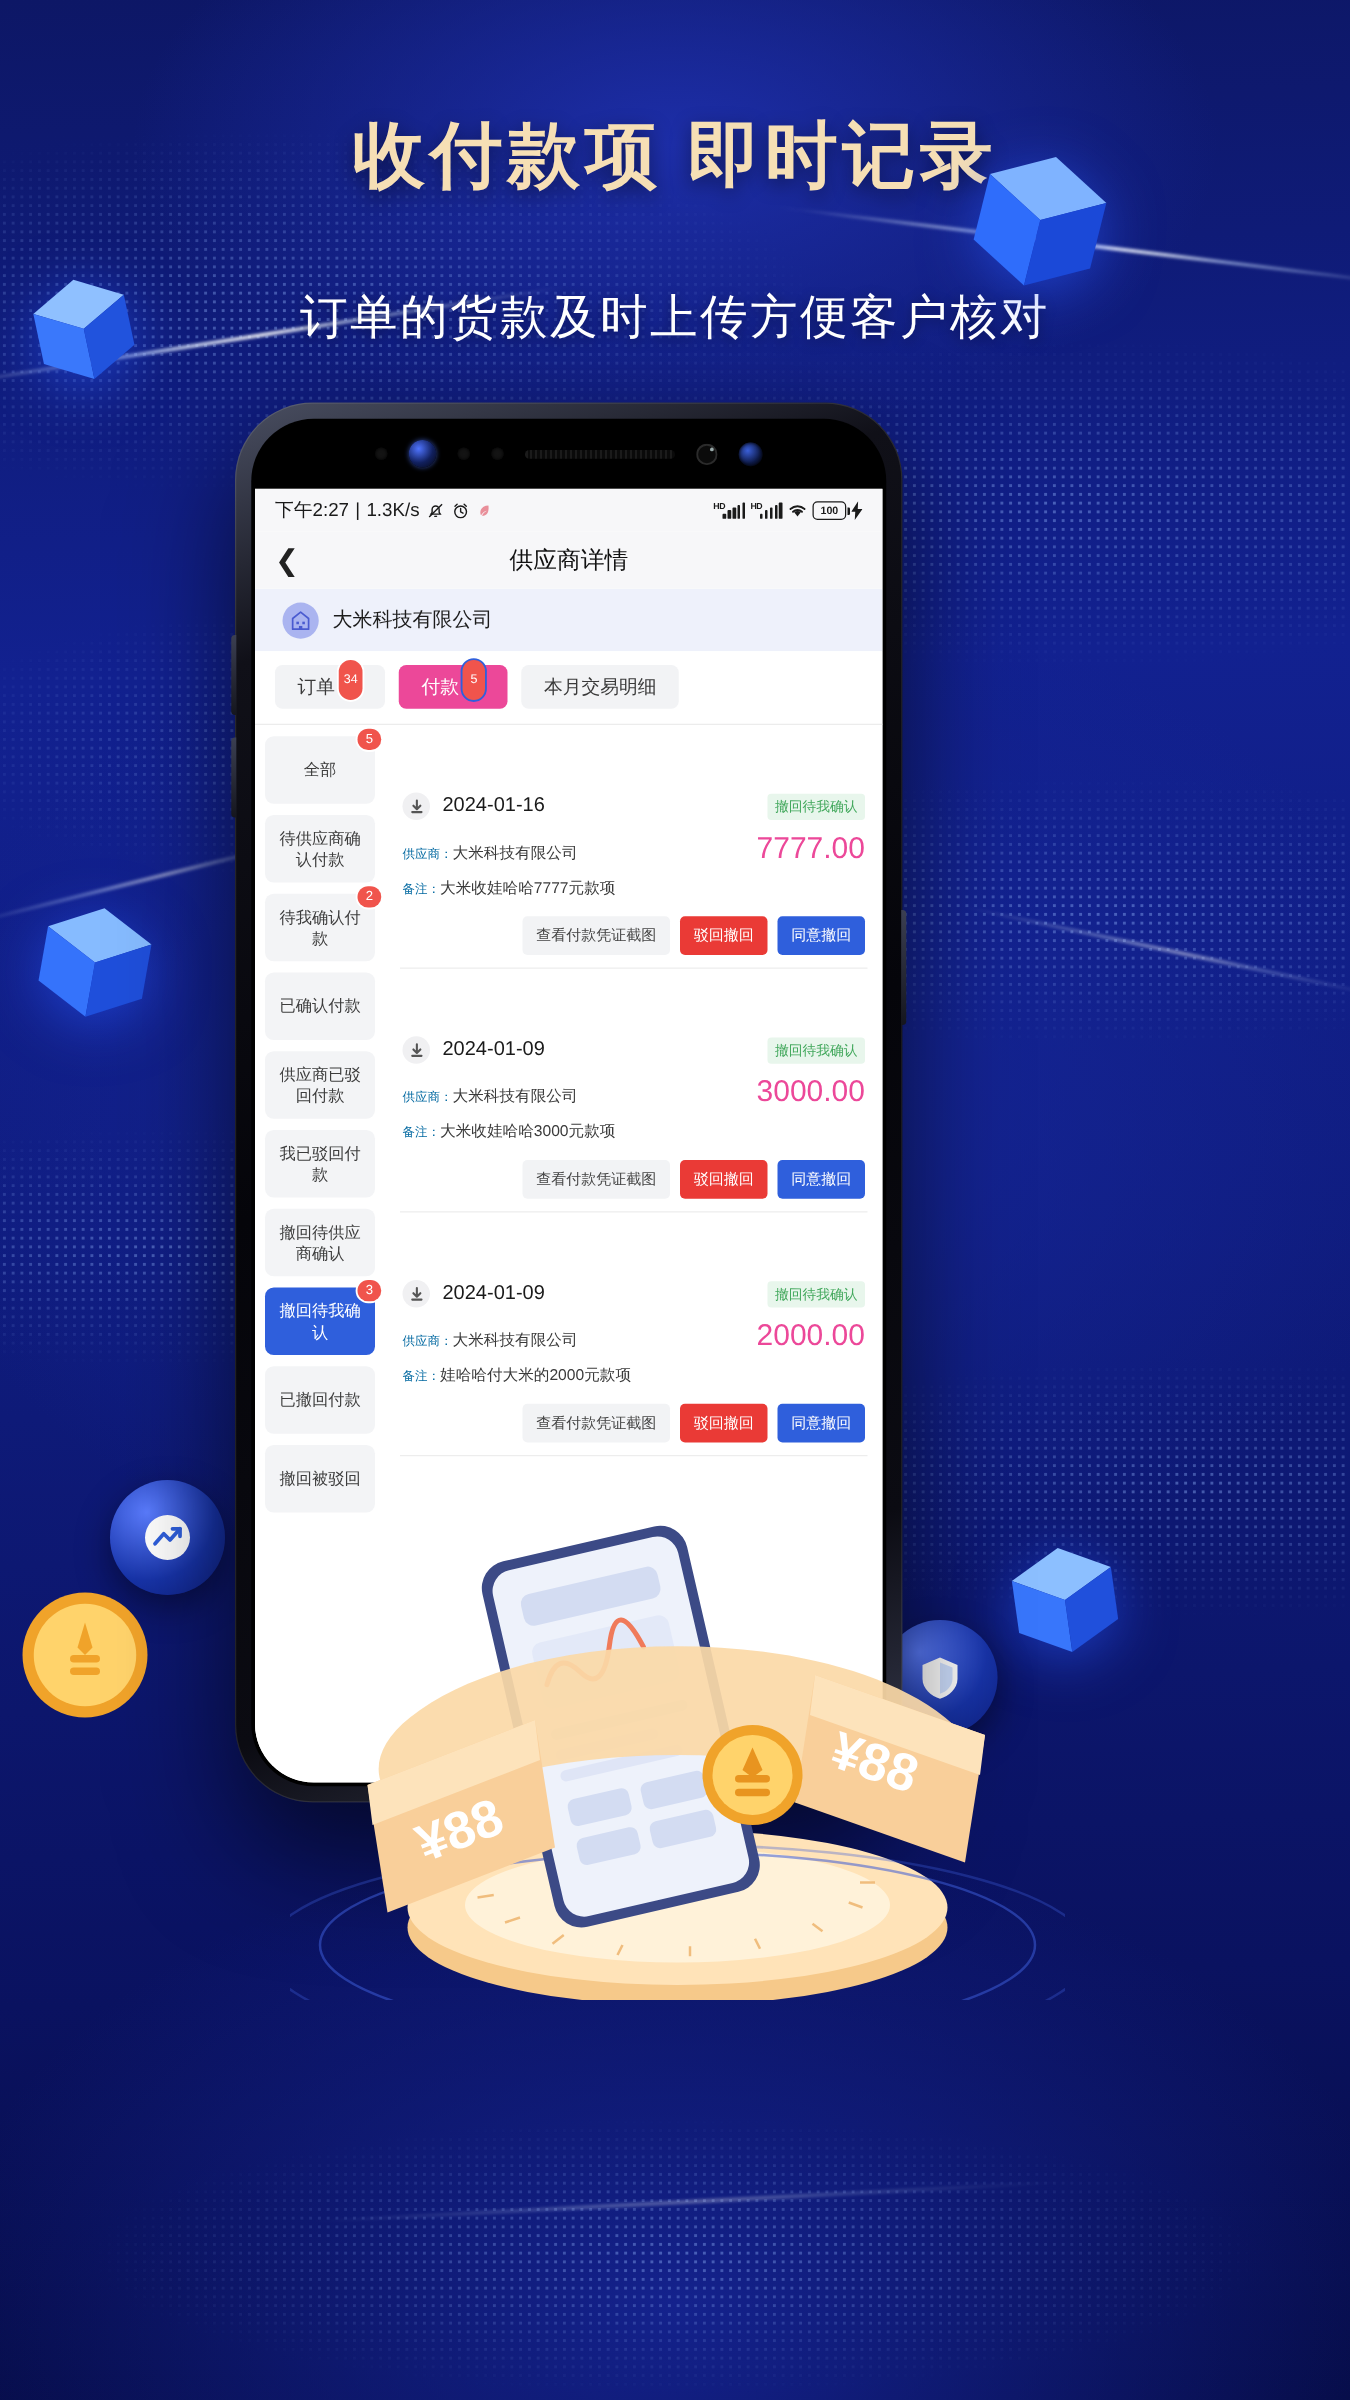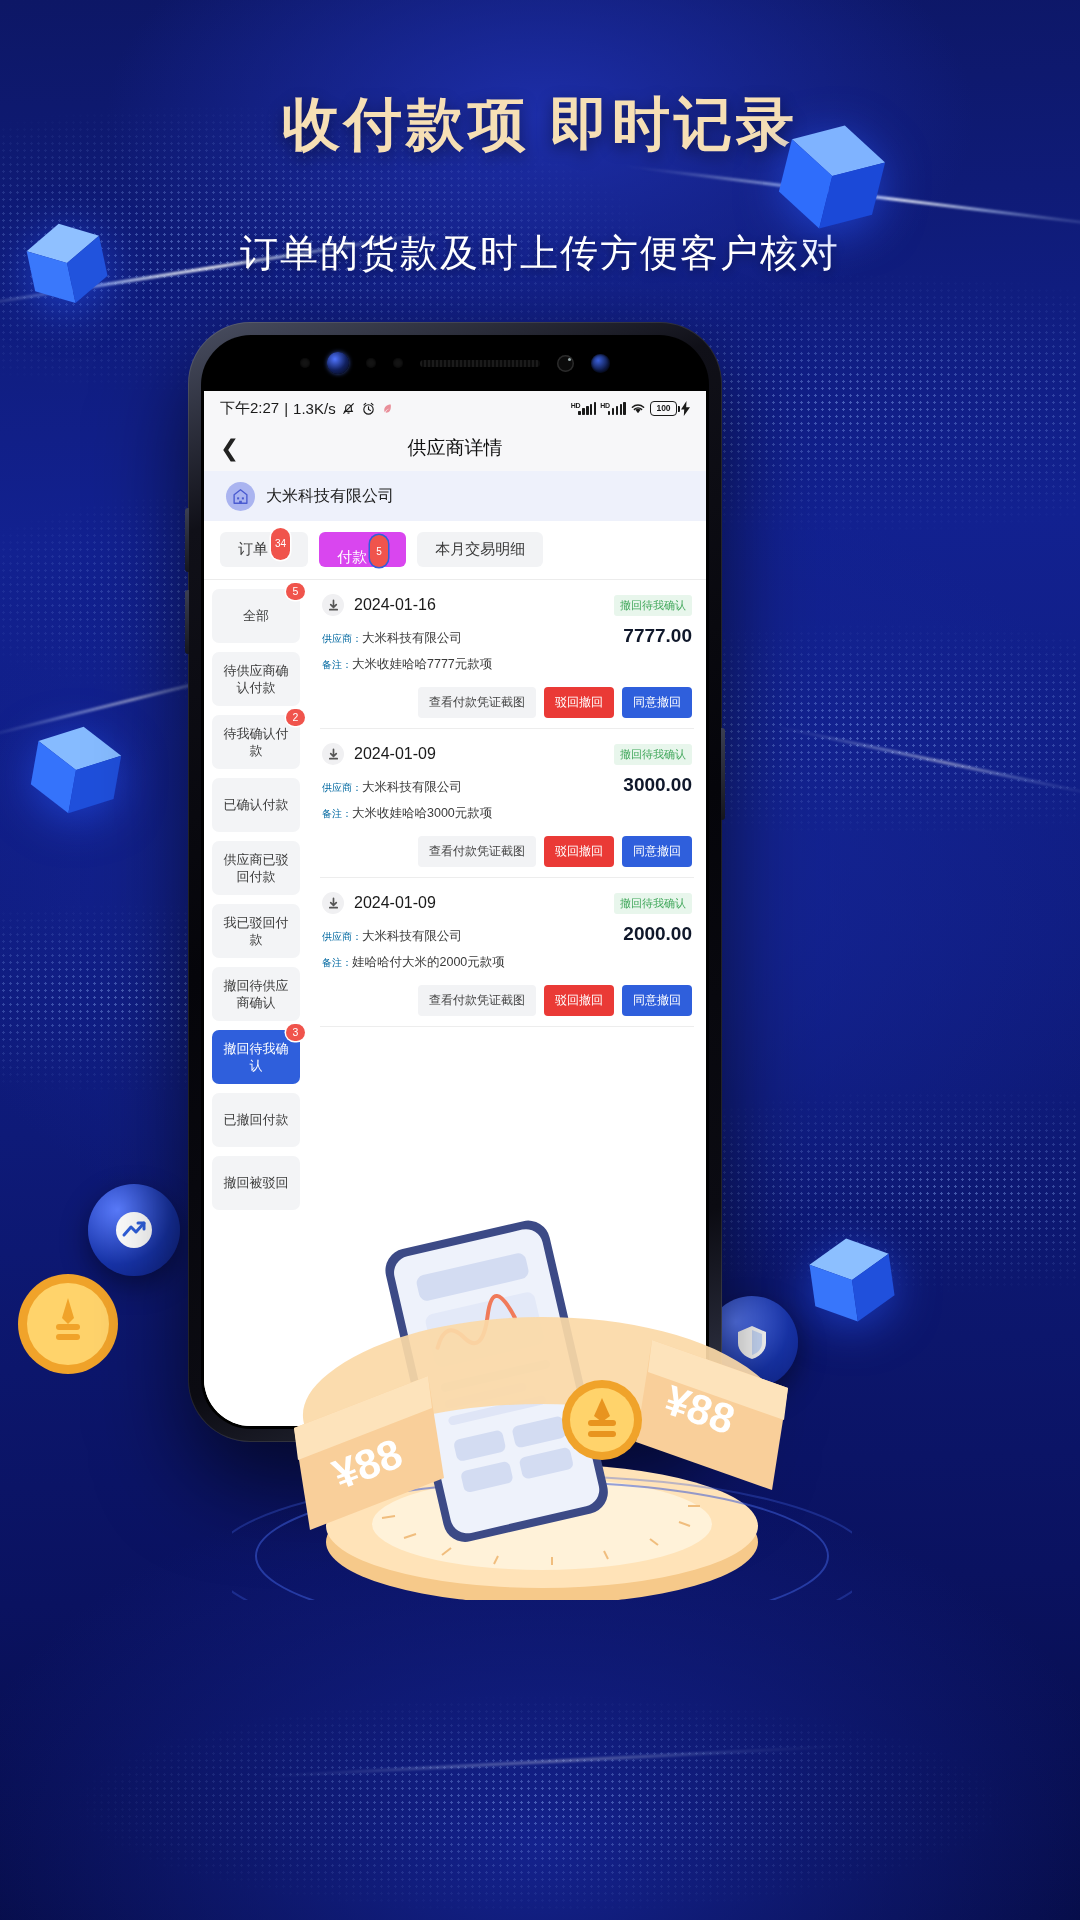--- a/index.html
+++ b/index.html
@@ -185,21 +185,21 @@
   #tabs {
     display: flex; gap: 11px; padding: 11px 16px 12px 16px;
     background: #fff; border-bottom: 1px solid #ececec;
   }
   .tab {
     height: 35px; border-radius: 6px; background: #f2f3f5;
     display: flex; align-items: center; justify-content: center;
     font-size: 15px; color: #3a3a3a; position: relative;
     padding: 0 18px; white-space: nowrap;
   }
-  .tab.active { background: #d946ef; color: #fff; align-items: flex-end; }
+  .tab.active { background: #ec4899; color: #fff; }
   .tab-badge {
     background: #f0544c; color: #fff; border-radius: 10px;
     font-size: 10px; min-width: 18px; height: 32px; padding: 0 4px;
     display: flex; align-items: center; justify-content: center;
     margin-left: 3px; margin-top: -12px;
     box-shadow: 0 0 0 1.5px #fff;
   }
   .tab.active .tab-badge { box-shadow: 0 0 0 1.5px #2f5fdc; }
 
   
@@ -223,35 +223,35 @@
     position: absolute; top: -6px; right: -5px;
     background: #f0544c; color: #fff; border-radius: 10px;
     min-width: 19px; height: 17px; padding: 0 4px;
     font-size: 10.5px; display: flex; align-items: center; justify-content: center;
     box-shadow: 0 0 0 1.5px #fff;
   }
 
   
   #paylist { flex: 1; background: #fff; padding: 0 12px; overflow: hidden; }
   .pay-card { padding: 14px 2px 10px 2px; border-bottom: 1px solid #ededed; }
-  .pc-top { display: flex; align-items: center; gap: 10px; }
+  .pc-top { display: flex; align-items: center; gap: 10px; margin-top: 40px; }
   .pc-icon {
     width: 22px; height: 22px; border-radius: 50%; background: #f0f0f2;
     display: flex; align-items: center; justify-content: center; flex: none;
   }
   .pc-date { font-size: 16px; color: #1a1a1a; font-weight: 500; }
   .pc-status {
     margin-left: auto; background: #e8f6ec; color: #42a85c;
     font-size: 11px; border-radius: 3px; padding: 3px 6px; white-space: nowrap;
   }
   .pc-line { margin-top: 9px; display: flex; align-items: baseline; }
   .pc-lab { font-size: 10px; color: #0369a1; flex: none; }
   .pc-val { font-size: 12.5px; color: #3a3a3a; }
   .pc-amount {
-    margin-left: auto; color: #0f172a; font-size: 19px; font-weight: bold;
+    margin-left: auto; color: #ec4899; font-size: 24px; font-weight: normal;
     white-space: nowrap;
   }
   .pc-actions { display: flex; justify-content: flex-end; gap: 8px; margin-top: 14px; }
   .btn {
     font-size: 12px; border-radius: 4px; padding: 7px 11px; white-space: nowrap;
   }
   .btn-ghost { background: #f2f3f5; color: #444; }
   .btn-danger { background: #ea3a36; color: #fff; }
   .btn-primary { background: #2f5fdc; color: #fff; }
 

